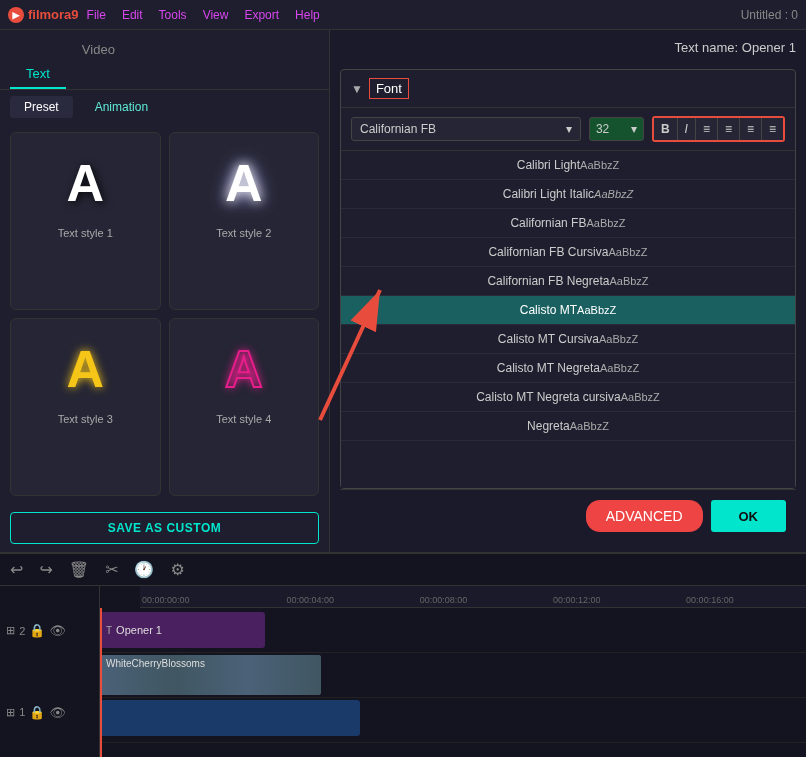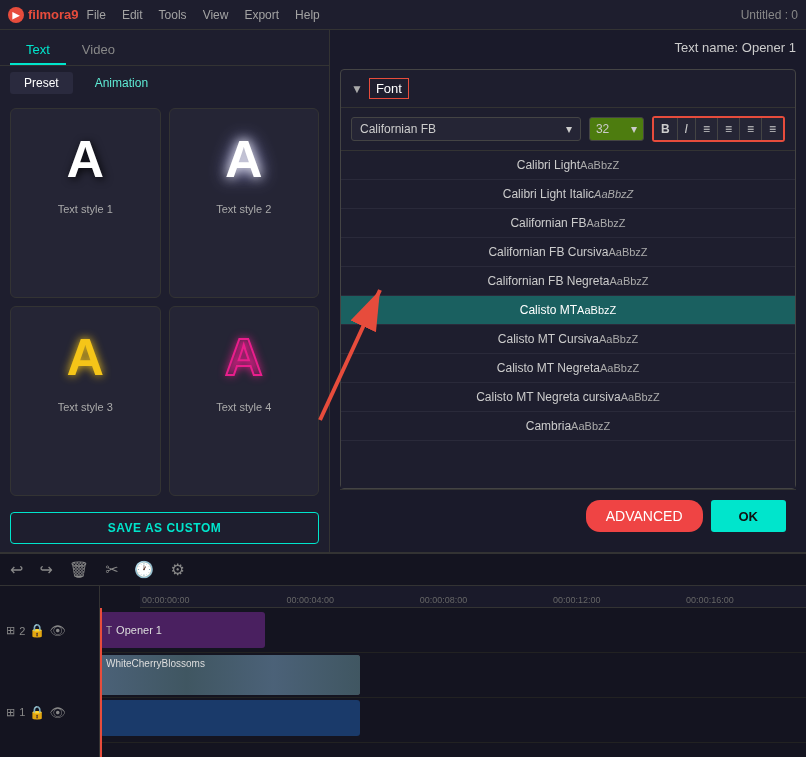--- a/index.html
+++ b/index.html
@@ -39,21 +39,21 @@
       border-radius: 50%;
       display: flex;
       align-items: center;
       justify-content: center;
       color: white;
       font-size: 9px;
     }
     .titlebar-menu {
       display: flex;
       gap: 16px;
-      color: #a3a3a3;
+      color: #d946ef;
       font-size: 12px;
     }
     .titlebar-menu span {
       cursor: pointer;
     }
     .titlebar-right {
       margin-left: auto;
       color: #888;
       font-size: 12px;
     }
@@ -82,20 +82,21 @@
     .tab-item {
       padding: 6px 16px;
       cursor: pointer;
       color: #888;
       font-size: 13px;
       border-bottom: 2px solid transparent;
     }
     .tab-item.active {
       color: #00e5cc;
       border-bottom: 2px solid #00e5cc;
+      margin-top: 24px;
     }
 
     .sub-tab-bar {
       display: flex;
       padding: 6px 10px;
       gap: 8px;
     }
     .sub-tab {
       padding: 4px 14px;
       cursor: pointer;
@@ -222,21 +223,21 @@
       padding: 4px 8px;
       border-radius: 3px;
       font-size: 12px;
       flex: 1;
       display: flex;
       align-items: center;
       justify-content: space-between;
       cursor: pointer;
     }
     .font-size-select {
-      background: #4d7c0f;
+      background: #14532d;
       border: 1px solid #444;
       color: #ccc;
       padding: 4px 6px;
       border-radius: 3px;
       font-size: 12px;
       width: 55px;
       display: flex;
       align-items: center;
       justify-content: space-between;
       cursor: pointer;
@@ -437,21 +438,21 @@
     }
     .clip-opener .clip-label {
       color: #ddd;
       font-size: 11px;
     }
 
     .clip-video {
       position: absolute;
       left: 0;
       top: 2px;
-      width: 260px;
+      width: 221px;
       height: 40px;
       background: #737373;
       border-radius: 3px;
       overflow: hidden;
       cursor: pointer;
       display: flex;
       align-items: center;
     }
     .clip-video-thumb {
       width: 100%;
@@ -592,21 +593,21 @@
         </div>
         <div class="font-item">
           <span class="fname">Calisto MT Negreta</span>
           <span class="fpreview">AaBbzZ</span>
         </div>
         <div class="font-item">
           <span class="fname">Calisto MT Negreta cursiva</span>
           <span class="fpreview">AaBbzZ</span>
         </div>
         <div class="font-item">
-          <span class="fname">Cambria</span>
+          <span class="fname">Negreta</span>
           <span class="fpreview">AaBbzZ</span>
         </div>
       </div>
     </div>
 
     <div class="bottom-buttons">
       <button class="btn-advanced">ADVANCED</button>
       <button class="btn-ok">OK</button>
     </div>
   </div>

